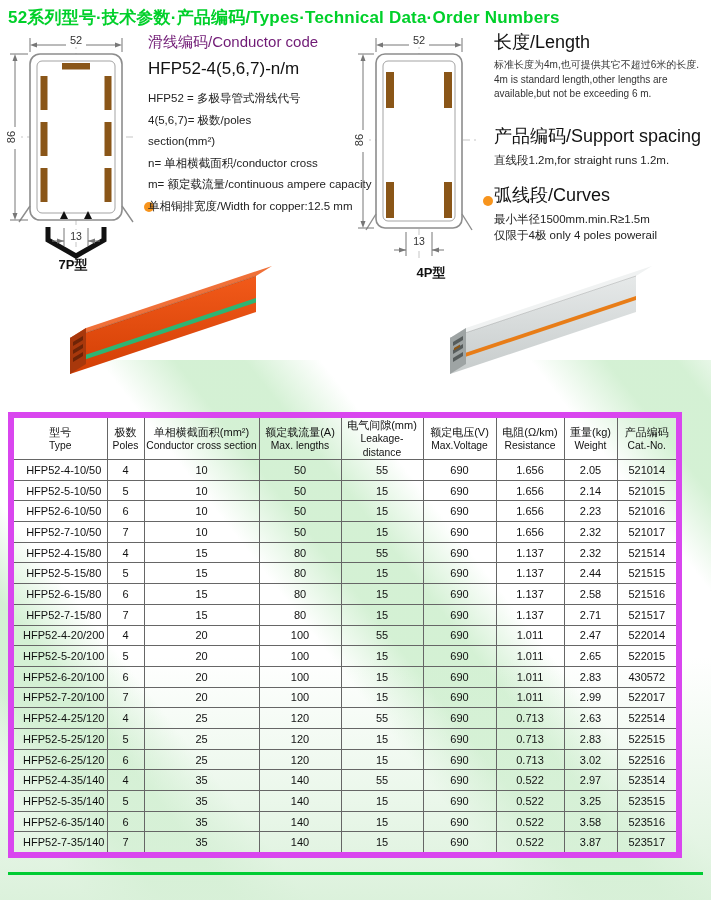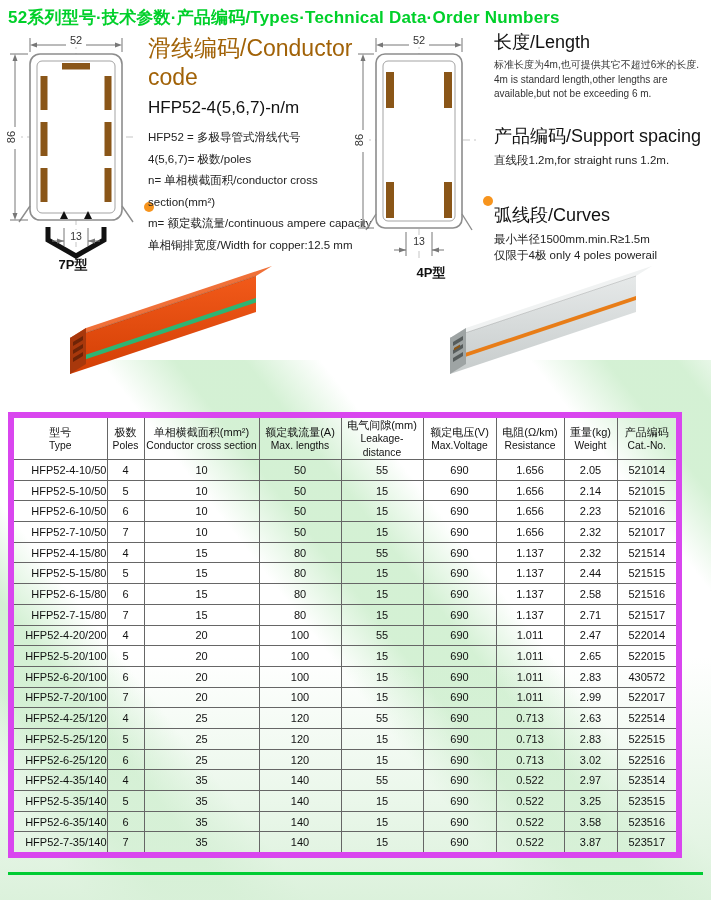--- a/index.html
+++ b/index.html
@@ -22,30 +22,30 @@
   }
   .layer{z-index:1}
   
   .page-title{
     left:8px;top:6px;width:700px;
     font-size:17px;font-weight:bold;letter-spacing:.2px;
     color:#00d02a;
   }
   
   .conductor{left:148px;top:33px;width:248px}
-  .conductor .sec-title{font-size:23px;margin-bottom:7px;color:#a16207}
+  .conductor .sec-title{font-size:15px;margin-bottom:7px;color:#701a75}
   .conductor .formula{font-size:17px;margin-bottom:9px;color:#111}
   .conductor .cline{font-size:11.5px;line-height:21.5px;color:#222;white-space:nowrap}
   .conductor .indent{padding-left:48px}
   .rightcol{left:494px;top:30px;width:215px}
   .sec-title{font-size:18px;color:#111}
   .smalltext{font-size:10px;line-height:14.5px;color:#333}
   .medtext{font-size:11.5px;line-height:16px;color:#222;white-space:nowrap}
   .gap1{margin-top:22px}
-  .gap2{margin-top:35px}
+  .gap2{margin-top:15px}
   .rightcol .sec-title{margin-bottom:4px}
   
   .diag-label{font-size:13px;font-weight:bold;color:#111;text-align:center;width:90px}
   .lbl-7p{left:28px;top:256px}
   .lbl-4p{left:386px;top:264px}
   .orange-dot{width:10px;height:10px;border-radius:50%;background:#f7941d}
   .dot1{left:144px;top:202px}
   .dot2{left:483px;top:196px}
   
   .spec-table{
@@ -56,21 +56,21 @@
   .spec-table th,.spec-table td{
     border:1px solid #666;
     font-weight:normal;text-align:center;color:#111;
     padding:0;overflow:hidden;
   }
   .spec-table{border:6px solid #d946ef}
   .spec-table th{height:39px;font-size:10.5px;line-height:1.3}
   .spec-table th .h-zh{font-size:11px}
   .spec-table th .h-en{font-size:10.3px}
   .spec-table td{height:19.7px;font-size:11px}
-  .spec-table td.c-type{text-align:right;padding-left:7px}
+  .spec-table td.c-type{text-align:center;padding-left:7px}
   .green-rule{left:8px;top:872px;width:695px;height:3px;background:#00cc33}
   svg text{font-family:"Liberation Sans","DejaVu Sans",sans-serif}
 </style>
 </head>
 <body>
 
 <div class="abs bg-stripes"></div>
 
 <div class="abs layer page-title">52系列型号·技术参数·产品编码/Types·Technical Data·Order Numbers</div>
 
@@ -133,22 +133,22 @@
   <text x="74" y="210" font-size="10.5" fill="#333" text-anchor="middle">13</text>
 </svg>
 <div class="abs layer diag-label lbl-7p">7P型</div>
 <div class="abs layer orange-dot dot1"></div>
 
 <div class="abs layer conductor">
   <div class="sec-title">滑线编码/Conductor code</div>
   <div class="formula">HFP52-4(5,6,7)-n/m</div>
   <div class="cline">HFP52 = 多极导管式滑线代号</div>
   <div class="cline">4(5,6,7)= 极数/poles</div>
+  <div class="cline">section(mm²)</div>
   <div class="cline">n= 单相横截面积/conductor cross</div>
-  <div class="cline">section(mm²)</div>
   <div class="cline">m= 额定载流量/continuous ampere capacity</div>
   <div class="cline">单相铜排宽度/Width for copper:12.5 mm</div>
 </div>
 
 <svg class="abs layer" style="left:352px;top:30px" width="140" height="246" viewBox="0 0 140 246">
   <line x1="67" y1="12" x2="67" y2="232" stroke="#c5c5c5" stroke-width="1" stroke-dasharray="7 4"></line>
   <line x1="12" y1="110" x2="124" y2="110" stroke="#c5c5c5" stroke-width="1" stroke-dasharray="7 4"></line>
   <rect x="24" y="24" width="86" height="174" rx="9" fill="#ffffff" stroke="#8d8d8d" stroke-width="1.6"></rect>
   <rect x="31" y="31" width="72" height="160" rx="5" fill="none" stroke="#a3a3a3" stroke-width="1"></rect>
   <path d="M24,184 L14,200 M110,184 L120,200" stroke="#8d8d8d" stroke-width="1.4" fill="none"></path>

